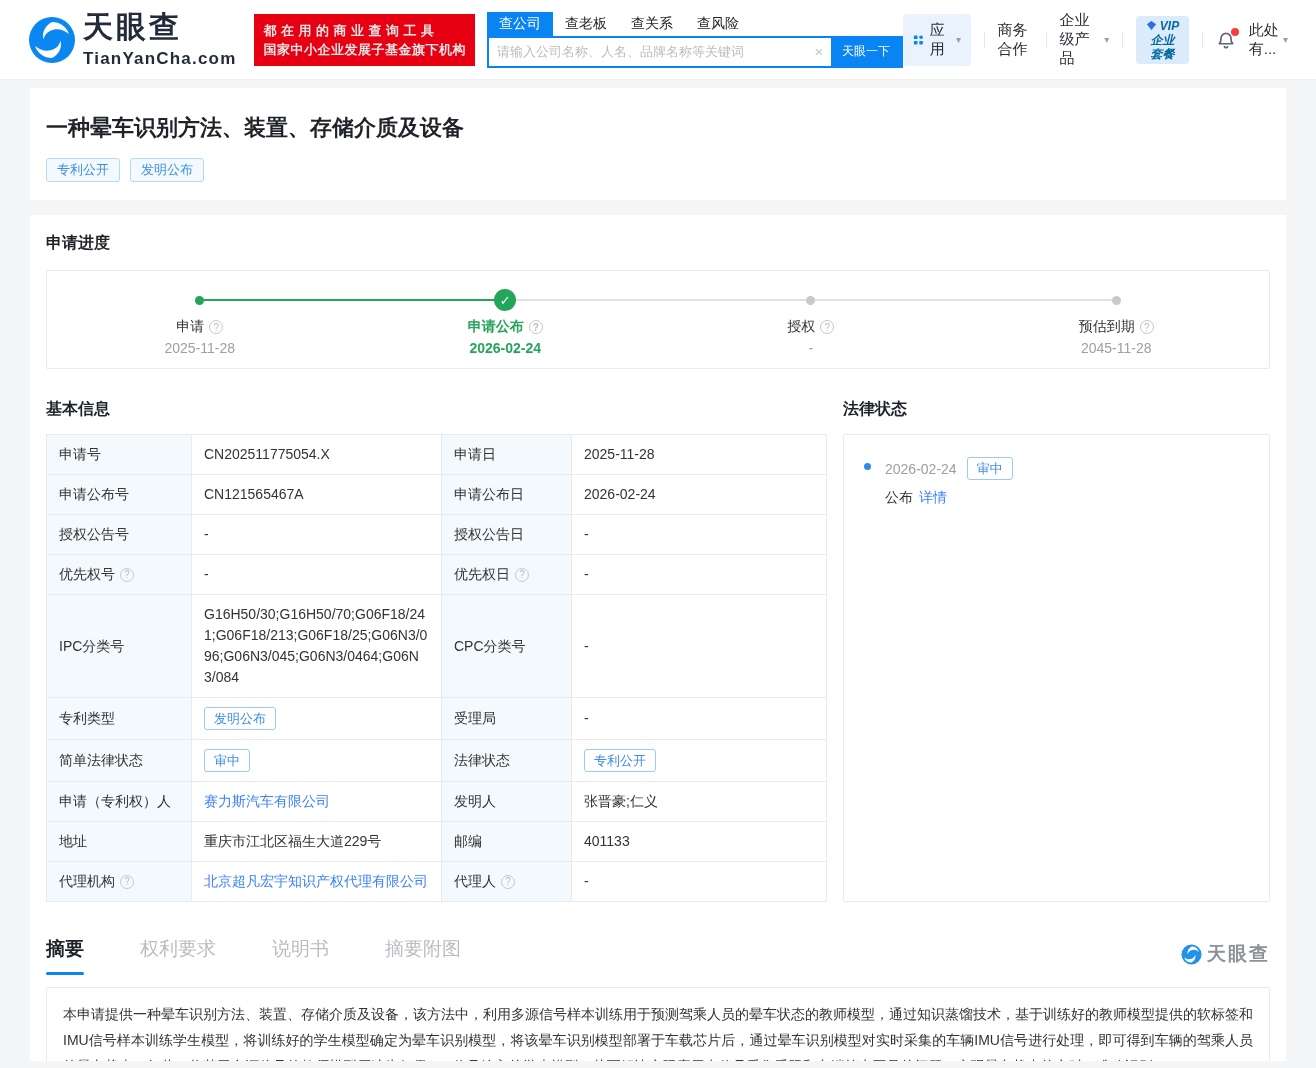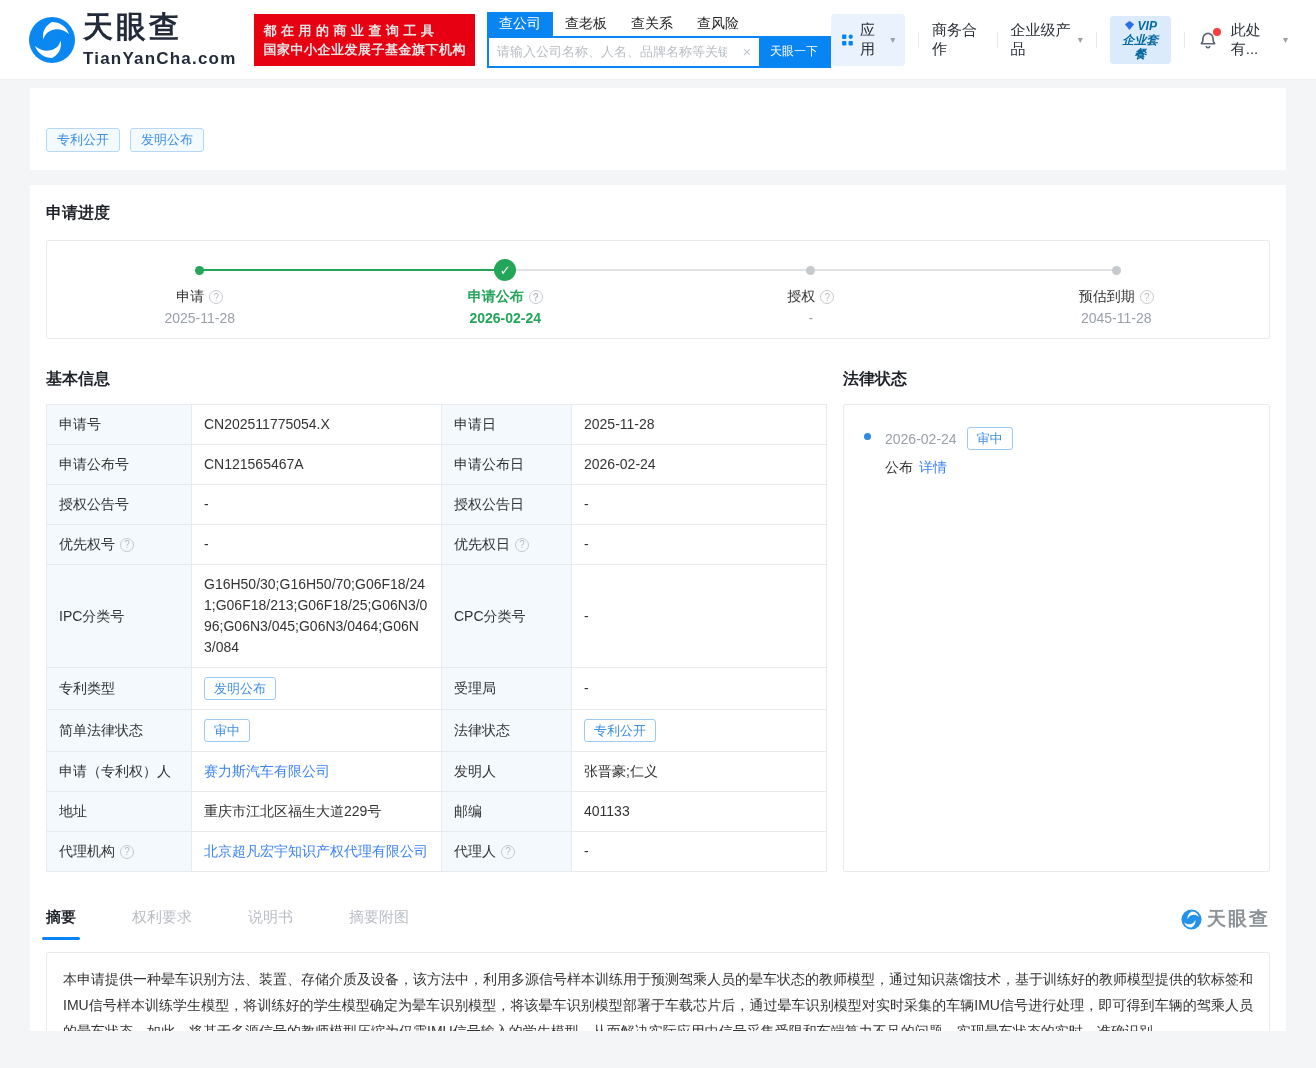--- a/index.html
+++ b/index.html
@@ -16,21 +16,21 @@
   .logo { display:flex; align-items:center; gap:7px; flex:0 0 auto; }
   .logo-txt { display:flex; flex-direction:column; line-height:1; }
   .logo-title { font-size:30px; font-weight:800; color:#232b3a; letter-spacing:3px; }
   .logo-sub { font-size:17px; font-weight:700; color:#232b3a; letter-spacing:1.2px; margin-top:8px; }
   .banner {
     margin-left:18px; background:#e60012; color:#e5e5e5; padding:7px 9px;
     font-size:13px; line-height:19px; font-weight:600; flex:0 0 auto;
   }
   .banner-l1 { letter-spacing:4.5px; }
   .banner-l2 { letter-spacing:0.5px; }
-  .search-area { margin-left:12px; width:344px; flex:0 0 auto; }
+  .search-area { margin-left:12px; width:416px; flex:0 0 auto; }
   .search-tabs { display:flex; font-size:14px; }
   .stab { padding:3px 12px; height:24px; cursor:pointer; color:#222; }
   .stab.active { background:#0984f3; color:#fff; }
   .search-row { display:flex; border:2px solid #0984f3; background:#fff; height:32px; }
   .search-row input {
     flex:1; border:none; outline:none; font-size:13px; padding:0 8px;
     color:#333; font-family:inherit;
   }
   .search-row input::placeholder { color:#b8bcc2; }
   .clear-x { width:24px; display:flex; align-items:center; justify-content:center; color:#c2c6cc; font-size:15px; cursor:pointer; }
@@ -100,21 +100,21 @@
   .legal-card { border:1px solid #e8eaed; border-radius:2px; margin-top:14px; flex:1; padding:22px 20px; }
   .legal-item { position:relative; padding-left:21px; font-size:14px; }
   .legal-item::before {
     content:""; position:absolute; left:0; top:6px; width:7px; height:7px; border-radius:50%; background:#2e8ae6;
   }
   .legal-top { display:flex; align-items:center; gap:10px; }
   .legal-date { color:#9aa0a8; }
   .legal-line2 { margin-top:9px; display:flex; gap:6px; }
   
   .tabs-row { margin-top:34px; display:flex; align-items:flex-end; }
-  .dtab { margin-right:56px; font-size:15px; color:#b9bdc3; padding-bottom:13px; position:relative; cursor:pointer; }
+  .dtab { margin-right:56px; font-size:19px; color:#b9bdc3; padding-bottom:13px; position:relative; cursor:pointer; }
   .dtab.active { color:#1f2329; font-weight:700; }
   .dtab.active::after {
     content:""; position:absolute; left:50%; transform:translateX(-50%);
     bottom:0; width:38px; height:3px; background:#0984f3; border-radius:2px;
   }
   .watermark { margin-left:auto; display:flex; align-items:center; gap:5px; padding-bottom:8px; }
   .wm-text { font-size:19px; font-weight:800; color:#8b9298; letter-spacing:2px; }
   .abstract-box {
     margin-top:12px; border:1px solid #e8eaed; border-radius:2px; padding:13px 16px;
     font-size:14px; line-height:26px; color:#333; text-align:justify;
@@ -189,20 +189,21 @@
       <span class="bell-dot"></span>
     </span>
     <span class="hlink">
       <span>此处有...</span>
       <span class="caret">▾</span>
     </span>
   </div>
 </div>
 
 <div class="title-card">
+  <div class="p-title">一种晕车识别方法、装置、存储介质及设备</div>
   <div class="p-tags" id="title-tags">
       <span class="ptag">专利公开</span>
       <span class="ptag">发明公布</span>
     </div>
 </div>
 
 <div class="main-card">
 
   <div class="sec-title">申请进度</div>
   <div class="progress-box">

